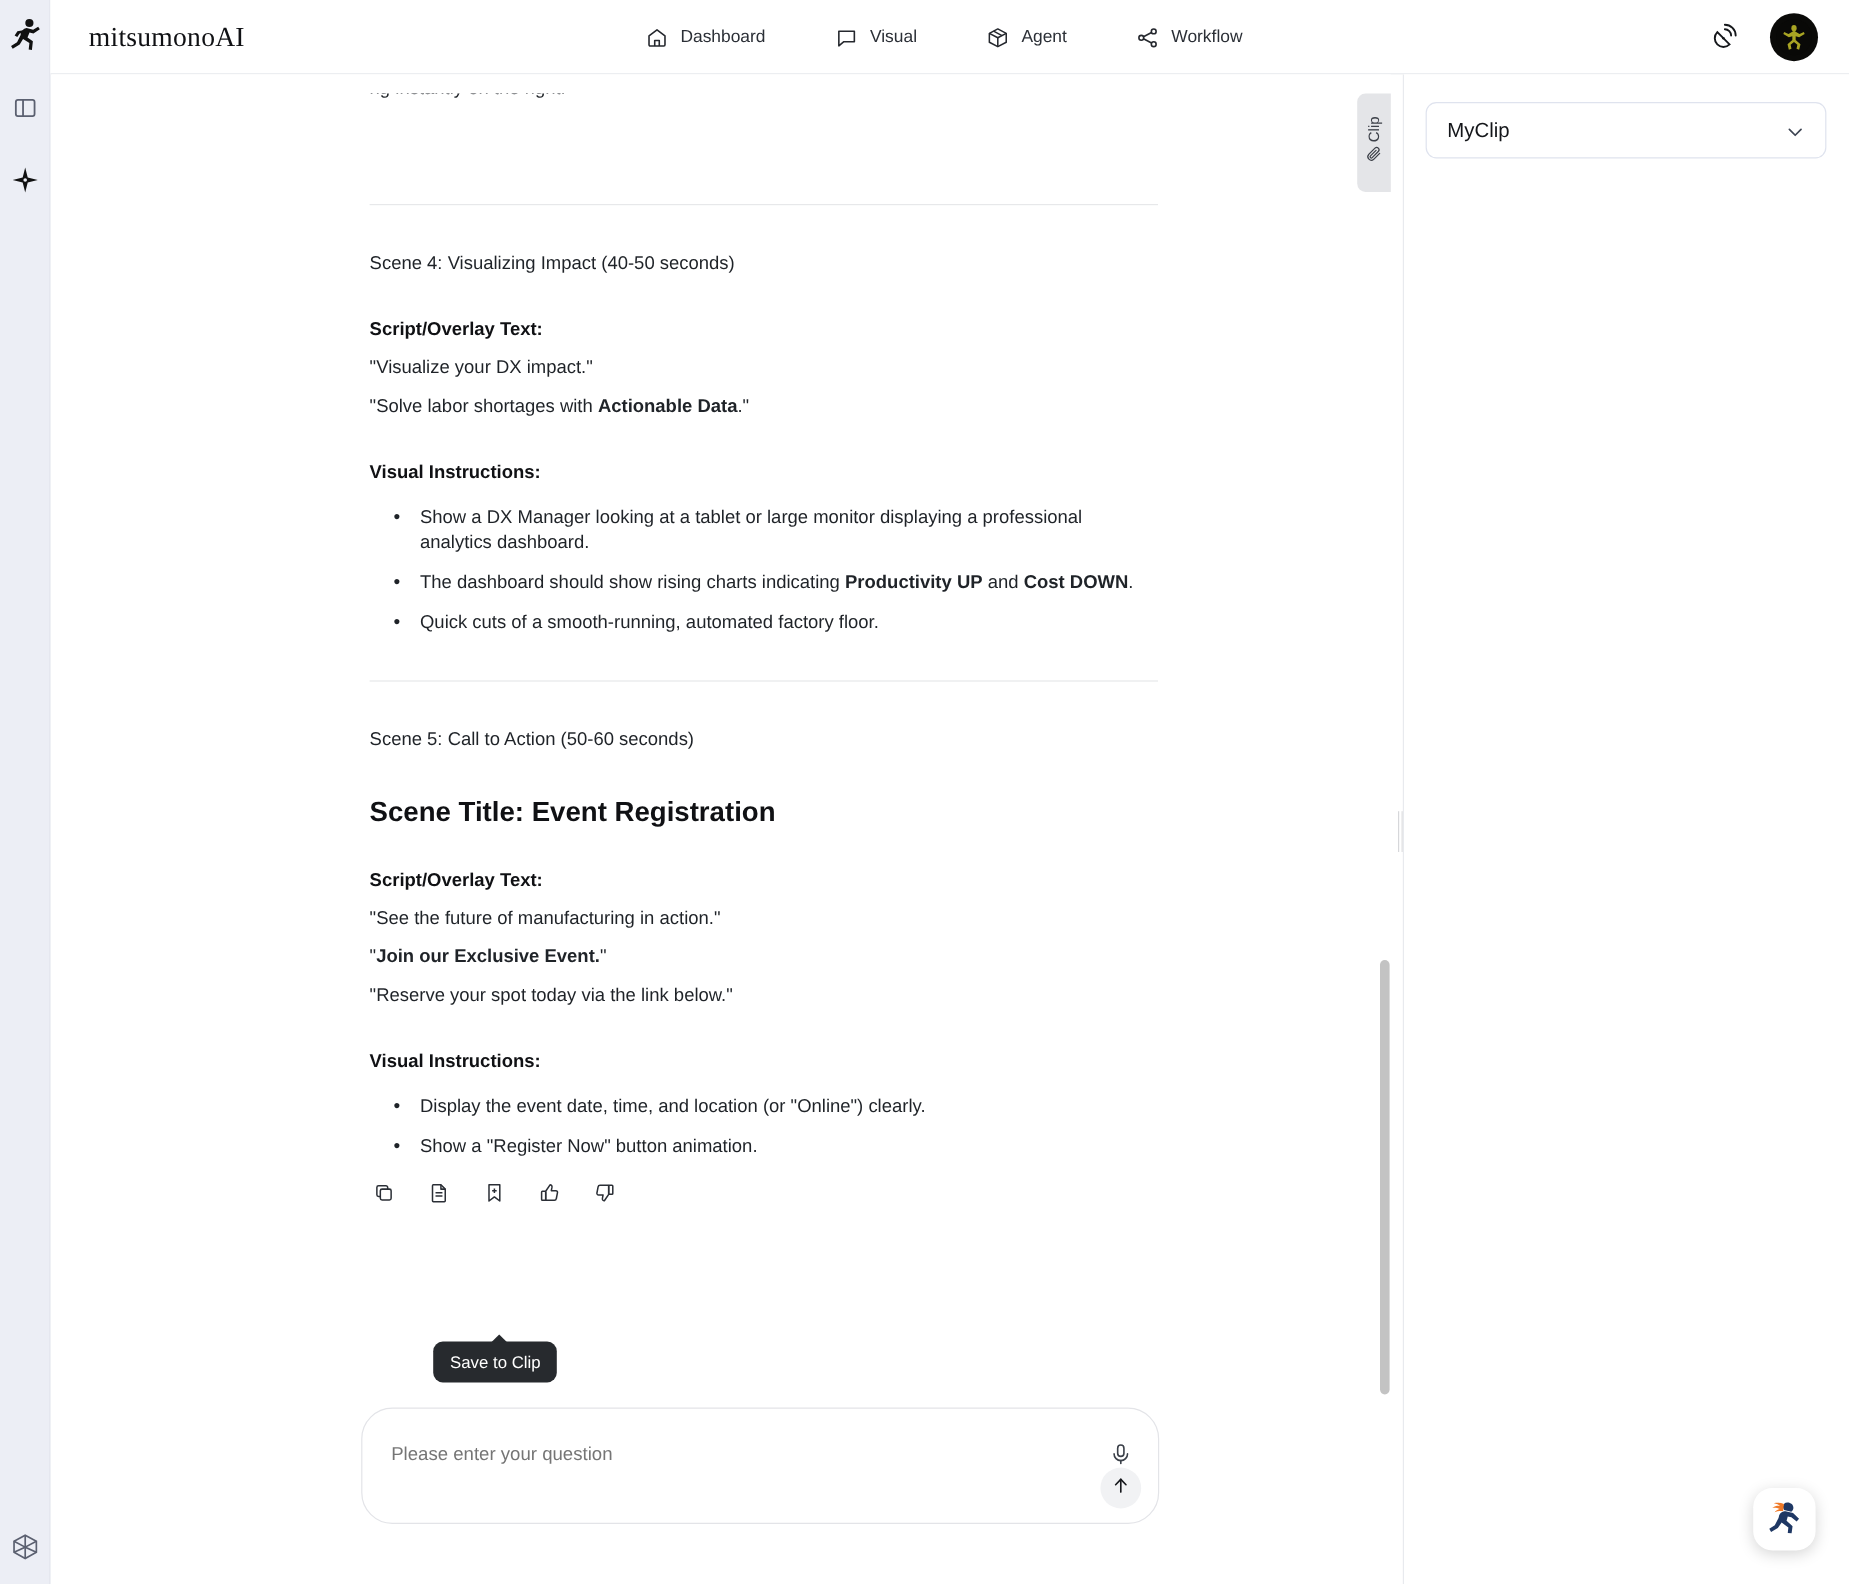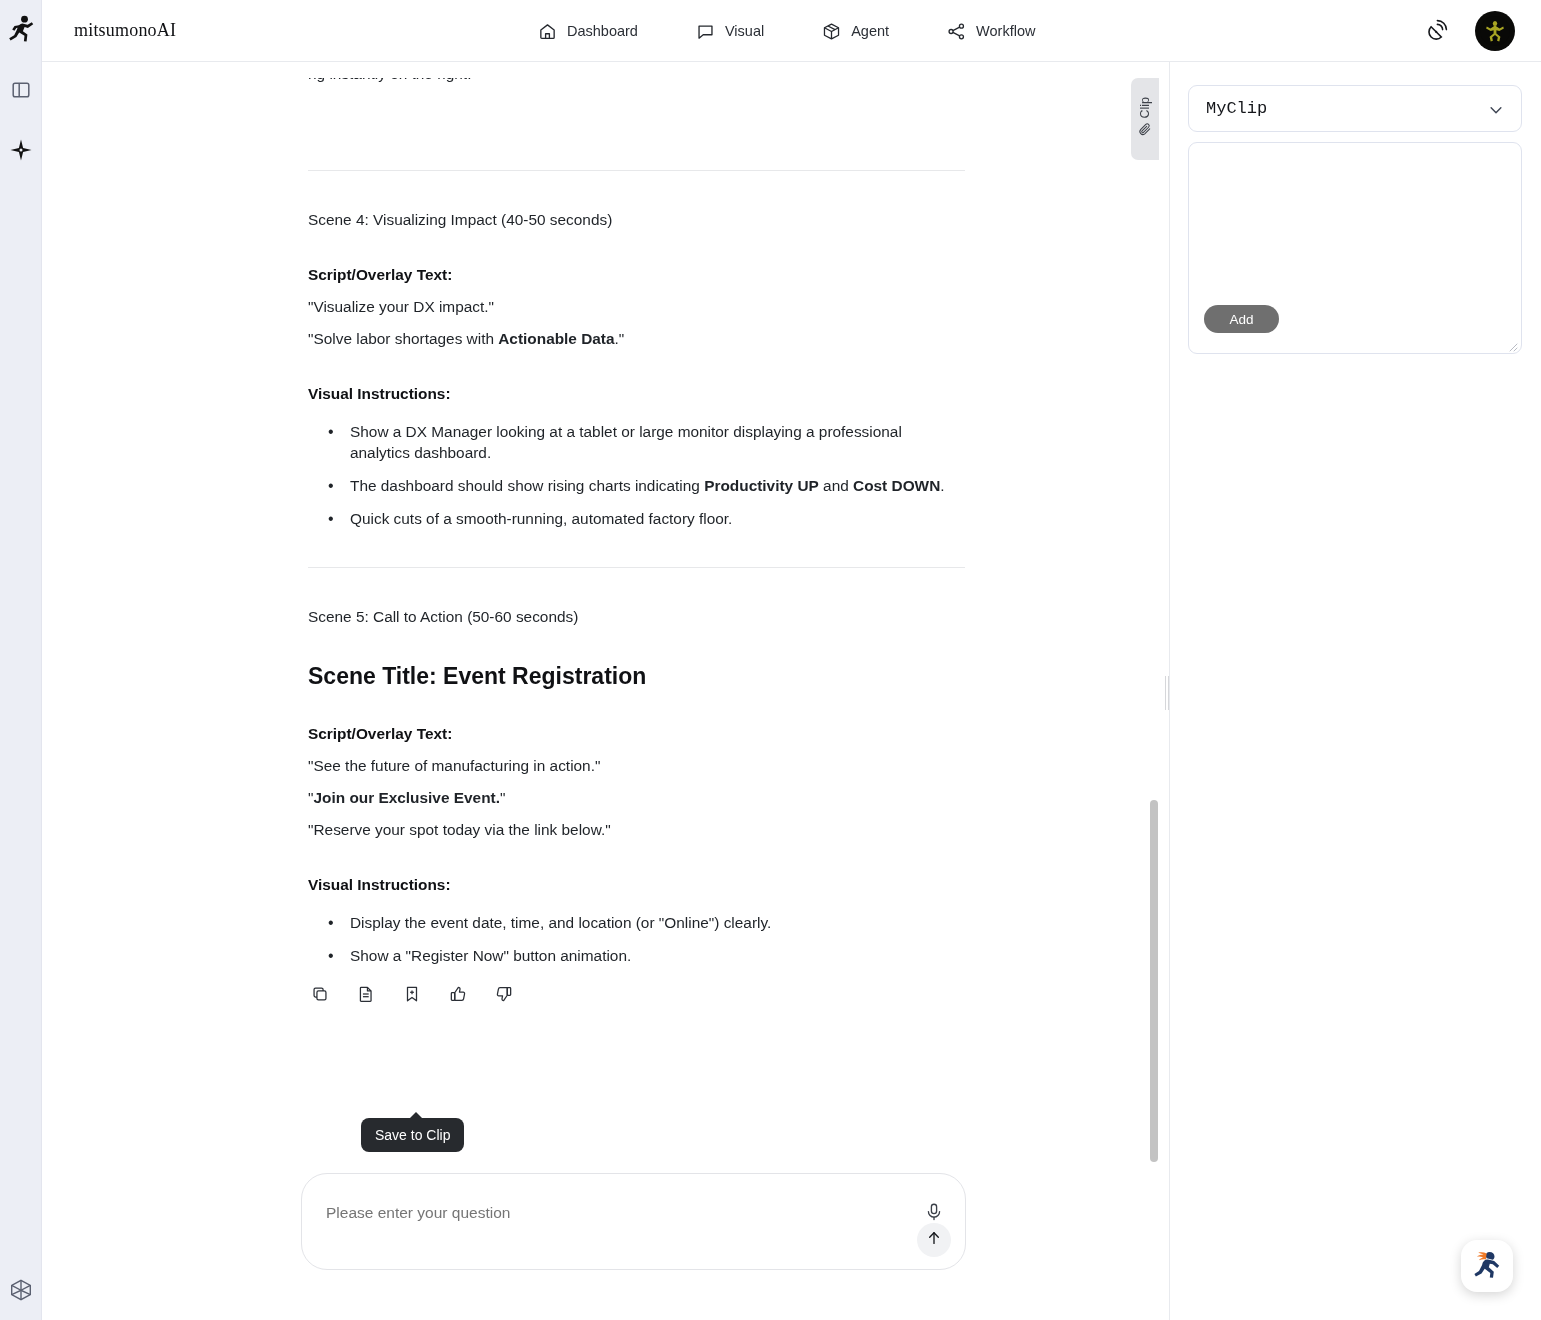--- a/index.html
+++ b/index.html
@@ -39,21 +39,21 @@
   #header {
     position: absolute; left: 42px; top: 0;
     width: 1499px; height: 62px;
     background: #ffffff;
     border-bottom: 1px solid #e8eaee;
     display: flex; align-items: center;
   }
   #brand {
     margin-left: 32px;
     font-family: "Liberation Serif", serif;
-    font-size: 18px; font-weight: 400; letter-spacing: .2px;
+    font-size: 23px; font-weight: 400; letter-spacing: .2px;
     color: #101114;
   }
   #main-nav {
     position: absolute; left: 492px; top: 0;
     height: 62px; display: flex; align-items: center; gap: 50px;
   }
   .nav-item {
     display: flex; align-items: center; gap: 10px;
     font-size: 14.5px; color: #2b2f36; cursor: pointer;
     padding: 6px 4px;
@@ -219,21 +219,20 @@
     width: 372px; height: 1258px;
     background: #ffffff;
     border-left: 1px solid #e8eaee;
   }
   #clip-select {
     position: absolute; left: 18px; top: 23px;
     width: 334px; height: 47px;
     border: 1px solid #dfe3ee; border-radius: 9px;
     background: #ffffff; display: flex; align-items: center;
     cursor: pointer;
-    font-family: Liberation Mono, monospace;
   }
   #clip-select .sel-val {
     margin-left: 17px; font-size: 17px; color: #14161a;
   }
   #clip-select .chev {
     position: absolute; right: 16px; top: 15px;
   }
   #clip-textarea-wrap {
     position: absolute; left: 18px; top: 80px;
     width: 334px; height: 212px;
@@ -538,30 +537,20 @@
 <div id="right-panel">
   <div id="clip-select">
     <span class="sel-val">MyClip</span>
     <span class="chev">
       <svg width="18" height="18" viewBox="0 0 20 20" fill="none" stroke="#3f4654" stroke-width="1.6" stroke-linecap="round" stroke-linejoin="round">
         <polyline points="4.6,7.6 10,13 15.4,7.6"></polyline>
       </svg>
     </span>
   </div>
 
-  <div id="clip-textarea-wrap">
-    <textarea id="clip-textarea" placeholder="" style=""></textarea>
-    <button id="clip-add-btn">Add</button>
-    <span id="resize-grip">
-      <svg width="12" height="12" viewBox="0 0 12 12" stroke="#b9bcc4" stroke-width="1" stroke-linecap="round">
-        <line x1="11" y1="4" x2="4" y2="11"></line>
-        <line x1="11" y1="8" x2="8" y2="11"></line>
-      </svg>
-    </span>
-  </div>
 </div>
 
 <div id="assistant-fab">
   <span>
     <svg width="38" height="38" viewBox="0 0 38 38">
       <g>
         <path d="M21.5 7.0 c3.0 0 5.0 2.0 5.0 4.4 c0 1.4-0.7 2.6-1.8 3.3 l-6.0-1.4 c-0.6-0.8-0.9-1.7-0.9-2.6 C17.8 8.6 19.2 7.0 21.5 7.0 Z" fill="#1f3864"></path>
         <path d="M18.6 8.4 c-2.4-1.0-5.2-1.4-8.4-0.7 c2.6 0.5 4.2 1.3 5.3 2.2 c-2.4-0.3-4.6 0.2-6.6 1.6 c2.6-0.2 4.6 0.2 6.1 1.0 c-1.6 0.4-3.0 1.3-4.2 2.7 c2.8-1.1 5.2-1.3 7.1-0.8 Z" fill="#f07a28"></path>
         <path d="M20.0 14.4 l6.2 1.5 l5.0 4.8 l-2.0 2.2 l-4.4-3.6 l-3.0-0.5 l-1.0 3.4 l5.0 4.6 l-0.8 6.0 l-3.2-0.3 l0.5-4.6 l-5.6-4.1 l-3.2 4.6 l-5.6 3.2 l-1.5-2.6 l4.6-3.0 l3.1-6.0 c0.7-3.8 2.4-5.6 5.9-5.6 Z" fill="#1f3864"></path>
       </g>

